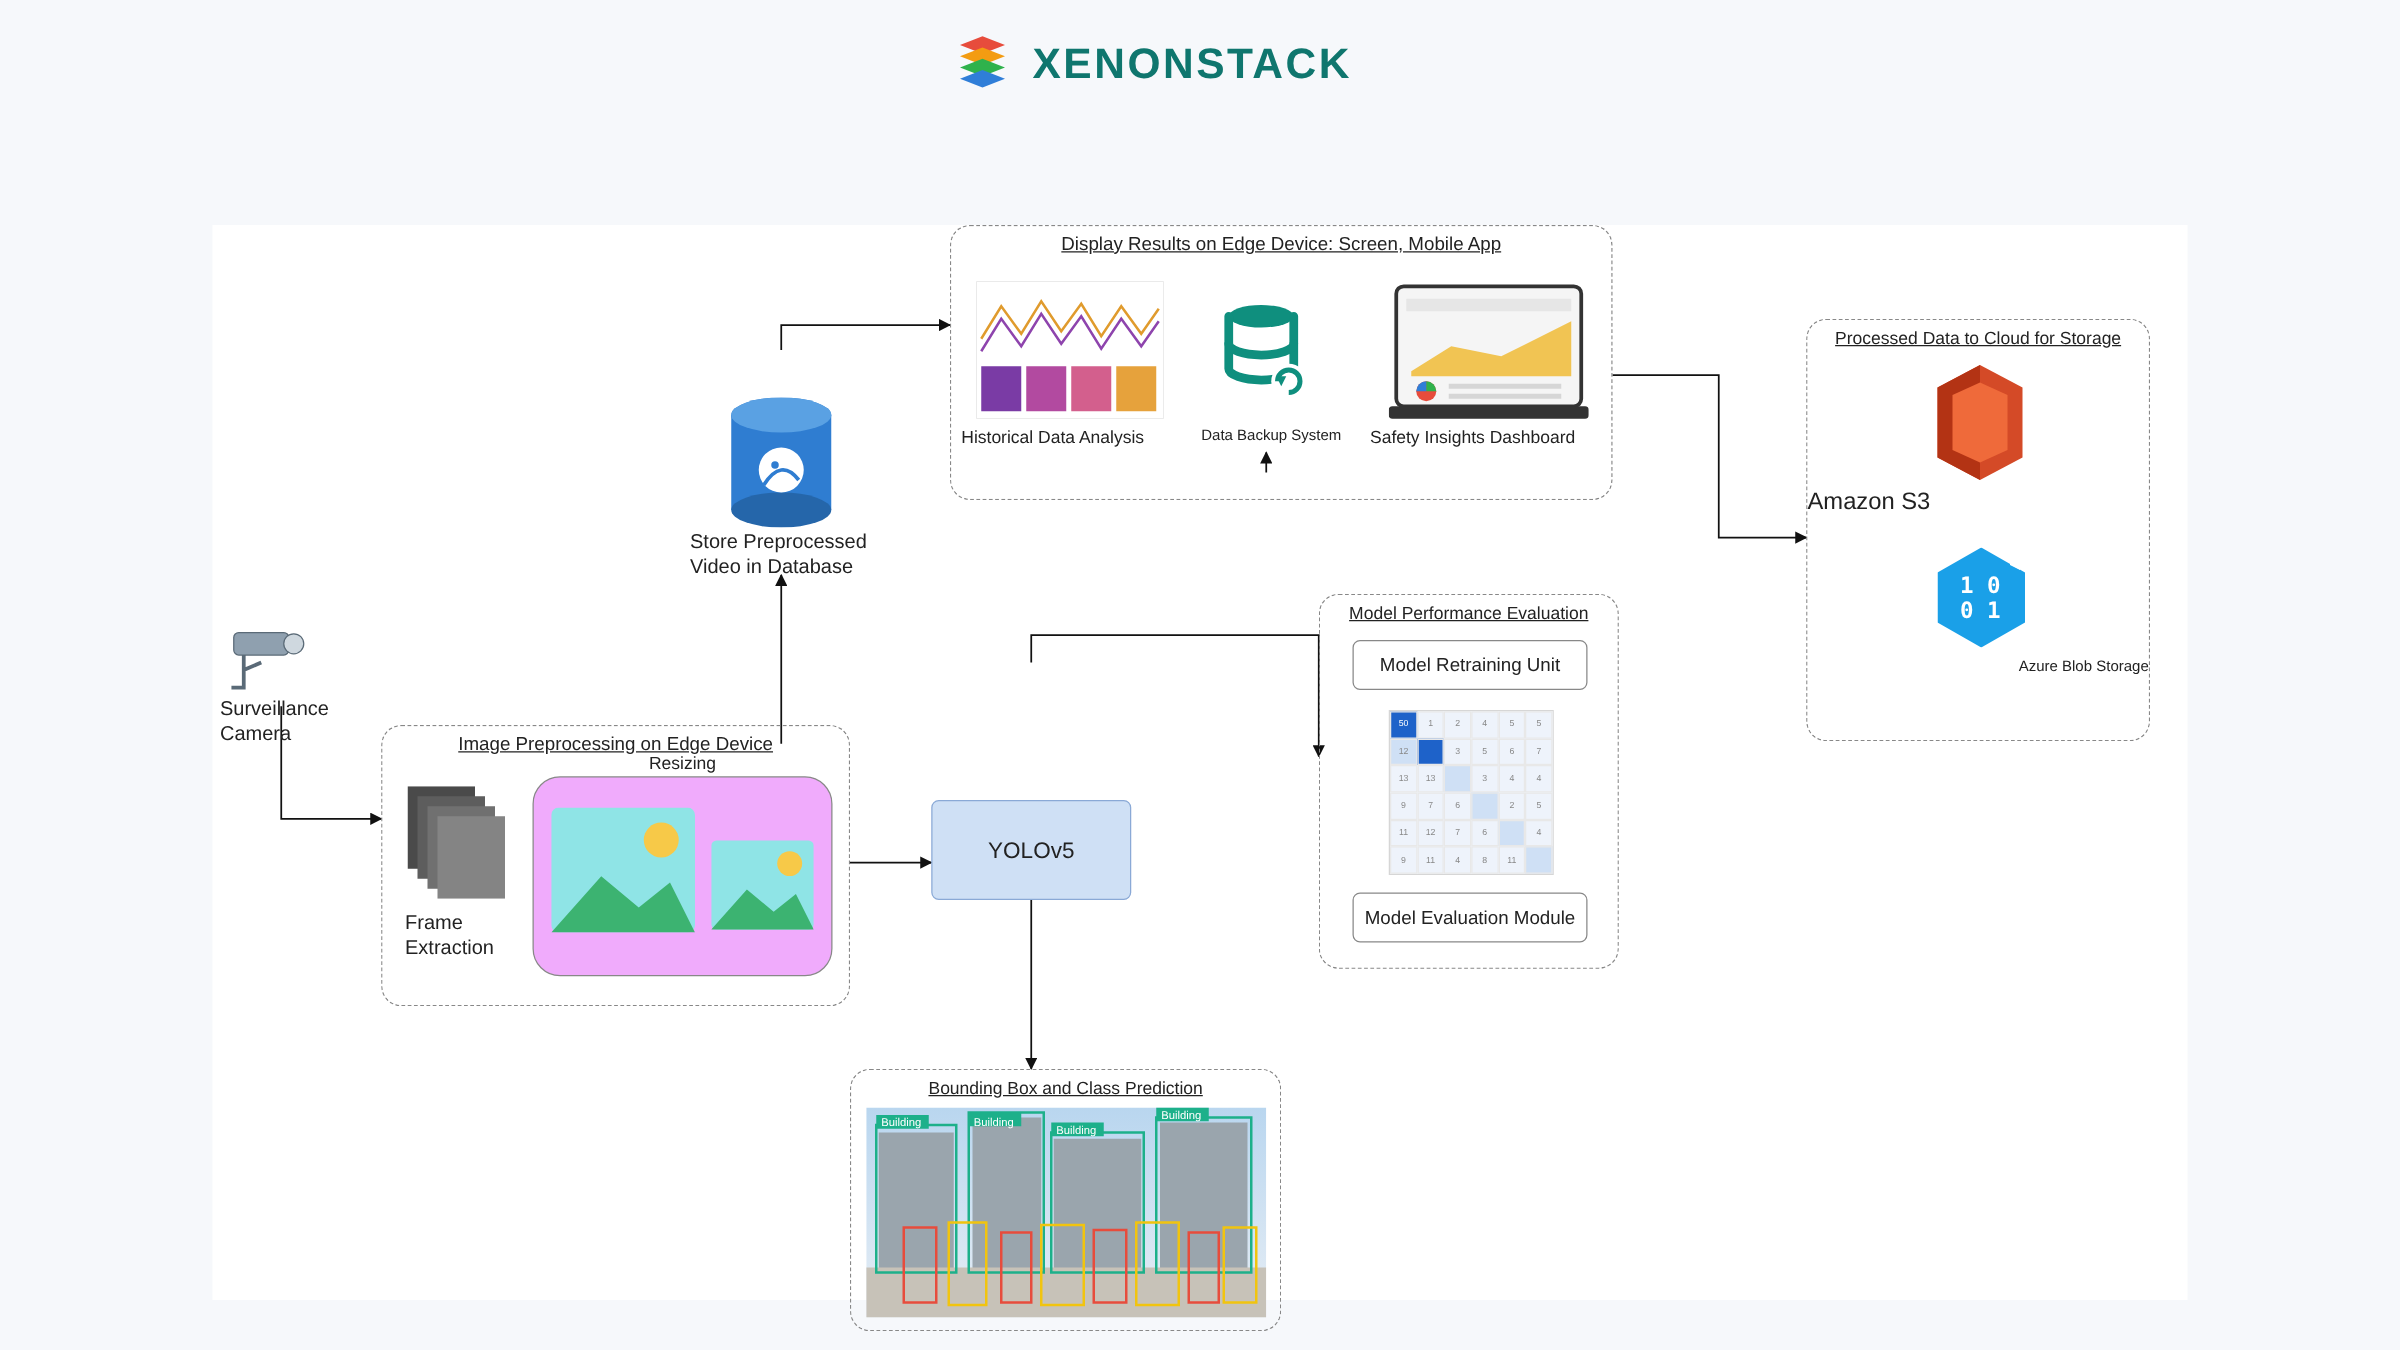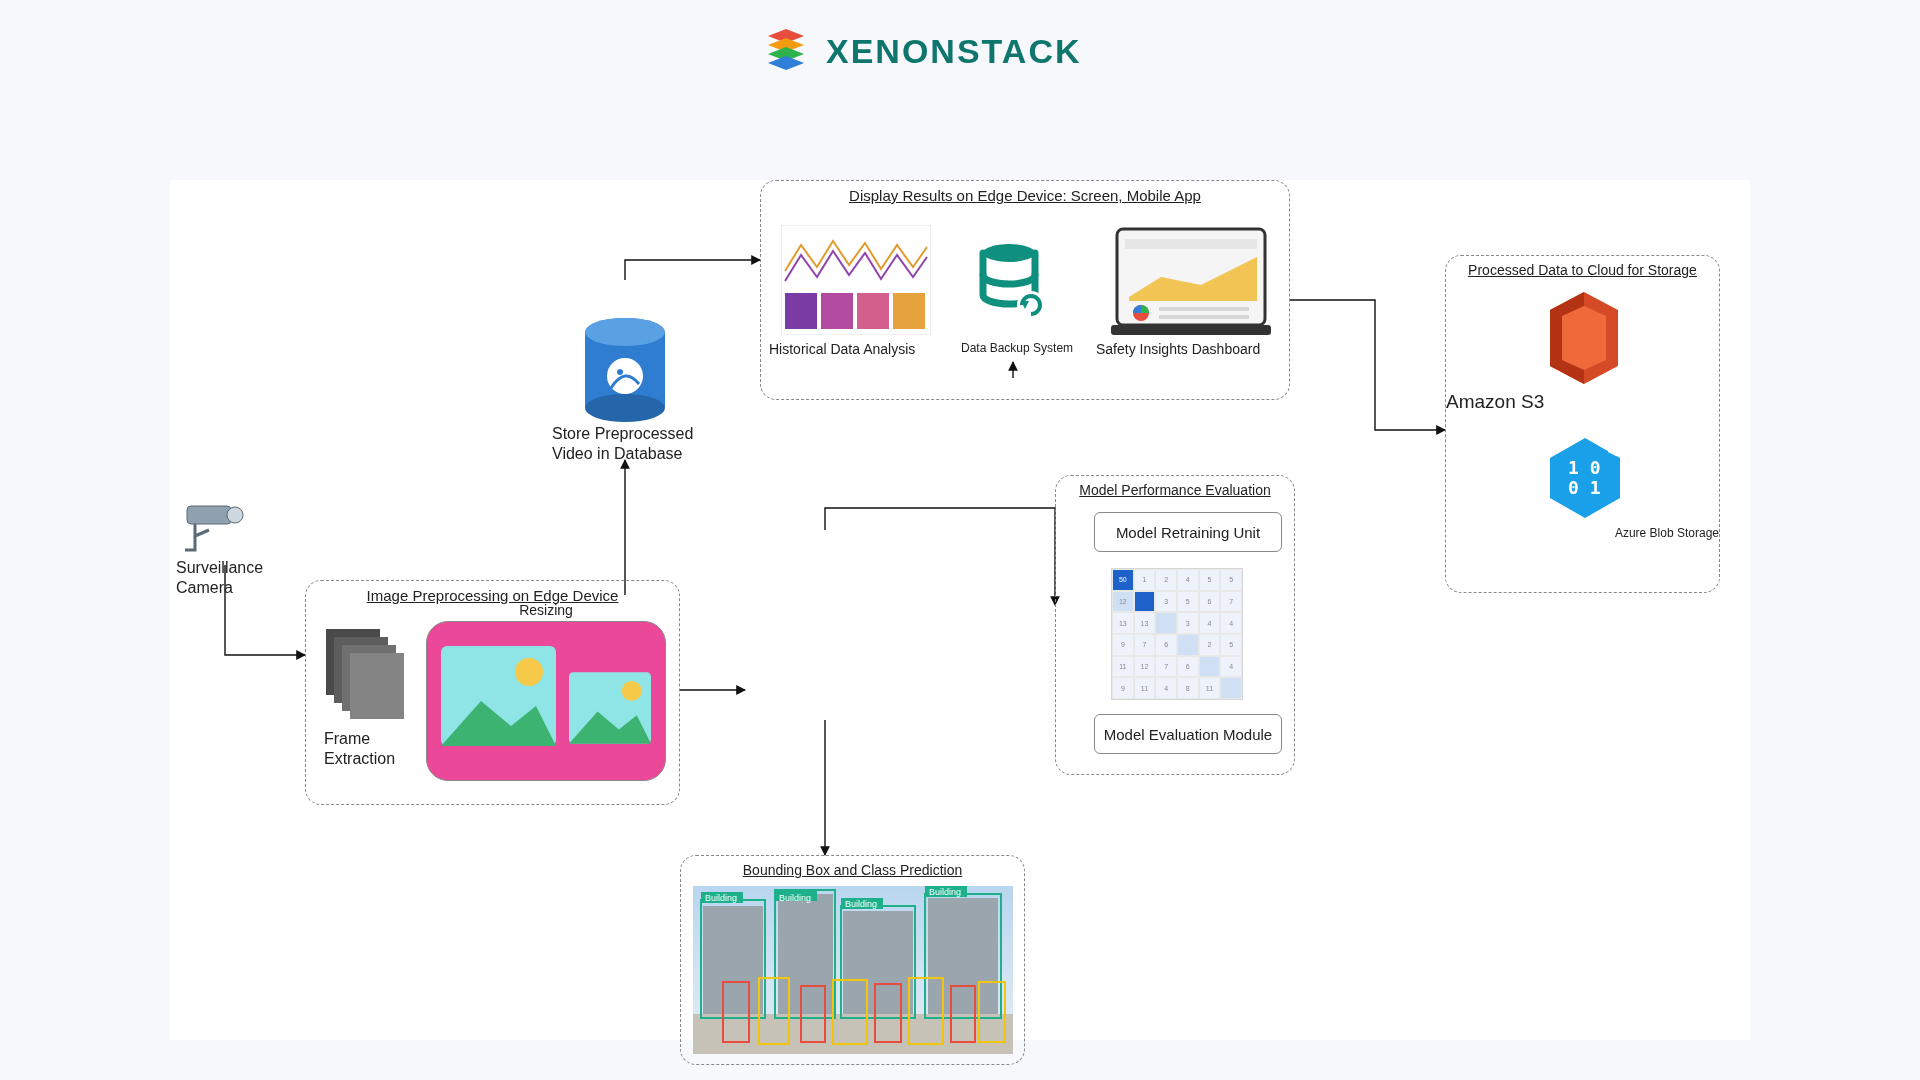--- a/index.html
+++ b/index.html
@@ -2,26 +2,26 @@
 <html><head>
 <meta charset="utf-8">
 <style>
   html,body{margin:0;padding:0;width:1920px;height:1080px;background:#f6f8fb;font-family:Arial,Helvetica,sans-serif;color:#222;}
   .canvas{position:relative;width:1920px;height:1080px;}
   .panel{position:absolute;left:170px;top:180px;width:1580px;height:860px;background:#fff;}
   .brand{position:absolute;left:760px;top:25px;display:flex;align-items:center;gap:14px;}
   .brand-name{font-size:34px;font-weight:700;letter-spacing:2px;color:#0f766e;}
   .group{position:absolute;border:1.5px dashed #888;border-radius:16px;box-sizing:border-box;}
   .group-title{position:absolute;top:6px;left:0;right:0;text-align:center;font-size:15px;text-decoration:underline;}
-  .box{position:absolute;border:1px solid #888;border-radius:6px;background:#fff;box-sizing:border-box;display:flex;align-items:center;justify-content:center;font-size:15px;text-align:center;padding:4px 8px;margin-left:12px;}
+  .box{position:absolute;border:1px solid #888;border-radius:6px;background:#fff;box-sizing:border-box;display:flex;align-items:center;justify-content:center;font-size:15px;text-align:center;padding:4px 8px;}
   .label{position:absolute;font-size:13px;text-align:left;line-height:1.25;color:#222;}
   .small{font-size:16px;}
   svg.arrows{position:absolute;left:0;top:0;width:1920px;height:1080px;pointer-events:none;}
   .yolo{background:#cfe0f5;border:1px solid #8aa9d6;}
-  .subbox{position:absolute;border:1px solid #888;border-radius:22px;background:#ec4899;box-sizing:border-box;}
+  .subbox{position:absolute;border:1px solid #888;border-radius:22px;background:#f0abfc;box-sizing:border-box;}
   
   .cm{position:absolute;border:1px solid #d6d6d6;display:grid;grid-template-columns:repeat(6,1fr);grid-template-rows:repeat(6,1fr);}
   .cm div{border:0.5px solid #e8e8e8;font-size:7px;display:flex;align-items:center;justify-content:center;color:#888;}
   .cm .d{background:#1e62c9;color:#fff}
   .cm .m{background:#cfe0f5}
   .cm .l{background:#eef3fb}
 </style>
 </head>
 <body>
 
@@ -110,20 +110,23 @@
     <ellipse cx="43" cy="90" rx="40" ry="14" fill="#2566aa"></ellipse>
     <ellipse cx="43" cy="14" rx="40" ry="14" fill="#5aa1e3"></ellipse>
     <g transform="translate(23,40)" fill="#fff">
       <circle cx="20" cy="18" r="18" fill="#fff"></circle>
       <circle cx="15" cy="14" r="3" fill="#2f7dd1"></circle>
       <path d="M6 30 Q20 8 34 26" stroke="#2f7dd1" stroke-width="3" fill="none"></path>
     </g>
   </svg>
   <div class="label small" style="left:552px;top:424px;width:150px">Store Preprocessed Video in Database</div>
 
+  <div class="box yolo" style="left:745px;top:640px;width:160px;height:80px;font-size:18px">
+    <span>YOLOv5</span>
+  </div>
 
   <div class="group" style="left:760px;top:180px;width:530px;height:220px">
     <div class="group-title">Display Results on Edge Device: Screen, Mobile App</div>
 
     <svg style="position:absolute;left:20px;top:44px" width="150" height="110" viewBox="0 0 150 110">
       <rect x="0" y="0" width="150" height="110" fill="#fff" stroke="#e0e0e0"></rect>
       <polyline points="4,46 20,20 36,42 52,16 68,40 84,18 100,44 116,20 132,42 146,22" fill="none" stroke="#e09b2d" stroke-width="2"></polyline>
       <polyline points="4,56 20,30 36,52 52,26 68,50 84,28 100,54 116,30 132,52 146,32" fill="none" stroke="#8e44ad" stroke-width="2"></polyline>
       <g>
         <rect x="4" y="68" width="32" height="36" fill="#7a3ba5"></rect>

